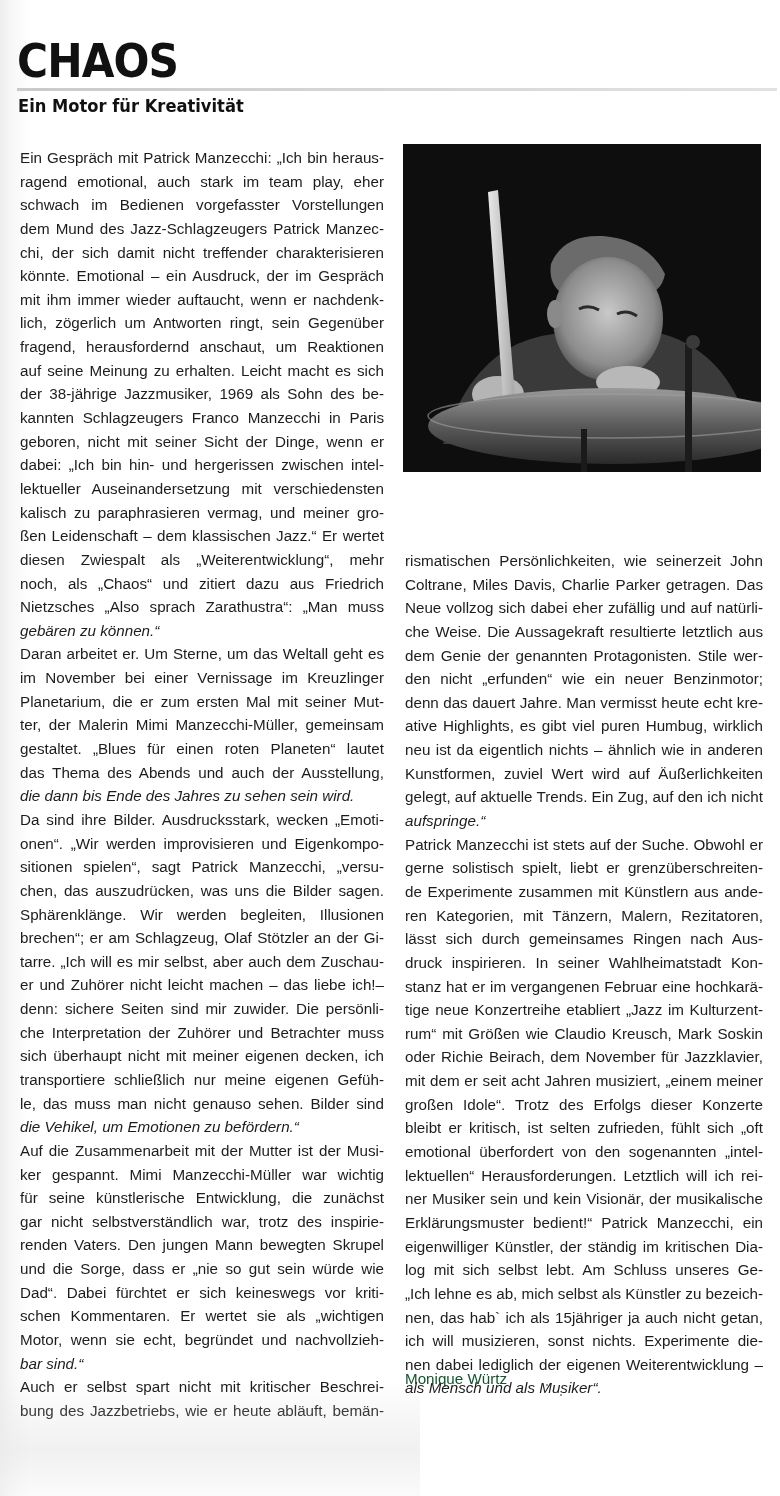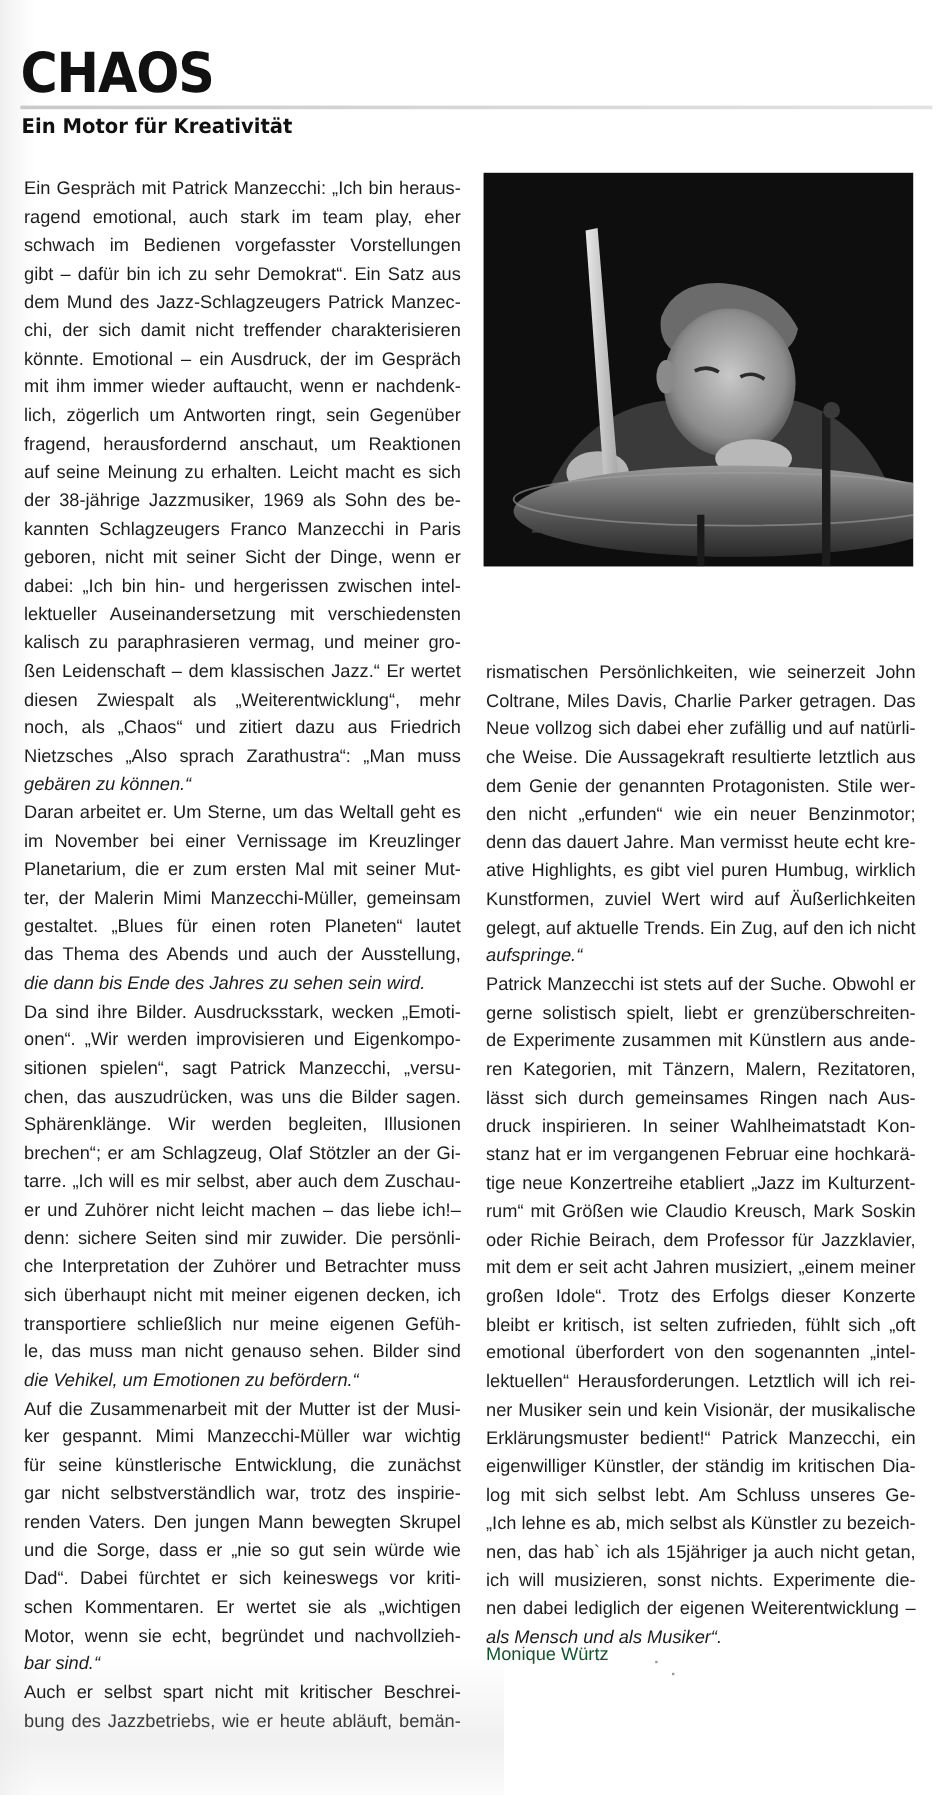--- a/index.html
+++ b/index.html
@@ -70,21 +70,20 @@
 <div class="bottom-shade"></div>
 
 <h1 class="title">CHAOS</h1>
 <div class="rule"></div>
 <h2 class="subtitle">Ein Motor für Kreativität</h2>
 
 <div class="col col-left" id="col-left">
     <span class="line">Ein Gespräch mit Patrick Manzecchi: „Ich bin heraus-</span>
     <span class="line">ragend emotional, auch stark im team play, eher</span>
     <span class="line">schwach im Bedienen vorgefasster Vorstellungen</span>
-    <span class="line">gibt – dafür bin ich zu sehr Demokrat“. Ein Satz aus</span>
     <span class="line">dem Mund des Jazz-Schlagzeugers Patrick Manzec-</span>
     <span class="line">chi, der sich damit nicht treffender charakterisieren</span>
     <span class="line">könnte. Emotional – ein Ausdruck, der im Gespräch</span>
     <span class="line">mit ihm immer wieder auftaucht, wenn er nachdenk-</span>
     <span class="line">lich, zögerlich um Antworten ringt, sein Gegenüber</span>
     <span class="line">fragend, herausfordernd anschaut, um Reaktionen</span>
     <span class="line">auf seine Meinung zu erhalten. Leicht macht es sich</span>
     <span class="line">der 38-jährige Jazzmusiker, 1969 als Sohn des be-</span>
     <span class="line">kannten Schlagzeugers Franco Manzecchi in Paris</span>
     <span class="line">geboren, nicht mit seiner Sicht der Dinge, wenn er</span>
@@ -176,33 +175,34 @@
 
 <div class="col col-right" id="col-right">
     <span class="line">rismatischen Persönlichkeiten, wie seinerzeit John</span>
     <span class="line">Coltrane, Miles Davis, Charlie Parker getragen. Das</span>
     <span class="line">Neue vollzog sich dabei eher zufällig und auf natürli-</span>
     <span class="line">che Weise. Die Aussagekraft resultierte letztlich aus</span>
     <span class="line">dem Genie der genannten Protagonisten. Stile wer-</span>
     <span class="line">den nicht „erfunden“ wie ein neuer Benzinmotor;</span>
     <span class="line">denn das dauert Jahre. Man vermisst heute echt kre-</span>
     <span class="line">ative Highlights, es gibt viel puren Humbug, wirklich</span>
+    <span class="line">neu ist da eigentlich nichts – ähnlich wie in anderen</span>
     <span class="line">Kunstformen, zuviel Wert wird auf Äußerlichkeiten</span>
     <span class="line">gelegt, auf aktuelle Trends. Ein Zug, auf den ich nicht</span>
     <span class="line last">aufspringe.“</span>
     <span class="line">Patrick Manzecchi ist stets auf der Suche. Obwohl er</span>
     <span class="line">gerne solistisch spielt, liebt er grenzüberschreiten-</span>
     <span class="line">de Experimente zusammen mit Künstlern aus ande-</span>
     <span class="line">ren Kategorien, mit Tänzern, Malern, Rezitatoren,</span>
     <span class="line">lässt sich durch gemeinsames Ringen nach Aus-</span>
     <span class="line">druck inspirieren. In seiner Wahlheimatstadt Kon-</span>
     <span class="line">stanz hat er im vergangenen Februar eine hochkarä-</span>
     <span class="line">tige neue Konzertreihe etabliert „Jazz im Kulturzent-</span>
     <span class="line">rum“ mit Größen wie Claudio Kreusch, Mark Soskin</span>
-    <span class="line">oder Richie Beirach, dem Professor für Jazzklavier,</span>
+    <span class="line">oder Richie Beirach, dem November für Jazzklavier,</span>
     <span class="line">mit dem er seit acht Jahren musiziert, „einem meiner</span>
     <span class="line">großen Idole“. Trotz des Erfolgs dieser Konzerte</span>
     <span class="line">bleibt er kritisch, ist selten zufrieden, fühlt sich „oft</span>
     <span class="line">emotional überfordert von den sogenannten „intel-</span>
     <span class="line">lektuellen“ Herausforderungen. Letztlich will ich rei-</span>
     <span class="line">ner Musiker sein und kein Visionär, der musikalische</span>
     <span class="line">Erklärungsmuster bedient!“ Patrick Manzecchi, ein</span>
     <span class="line">eigenwilliger Künstler, der ständig im kritischen Dia-</span>
     <span class="line">log mit sich selbst lebt. Am Schluss unseres Ge-</span>
     <span class="line">„Ich lehne es ab, mich selbst als Künstler zu bezeich-</span>

